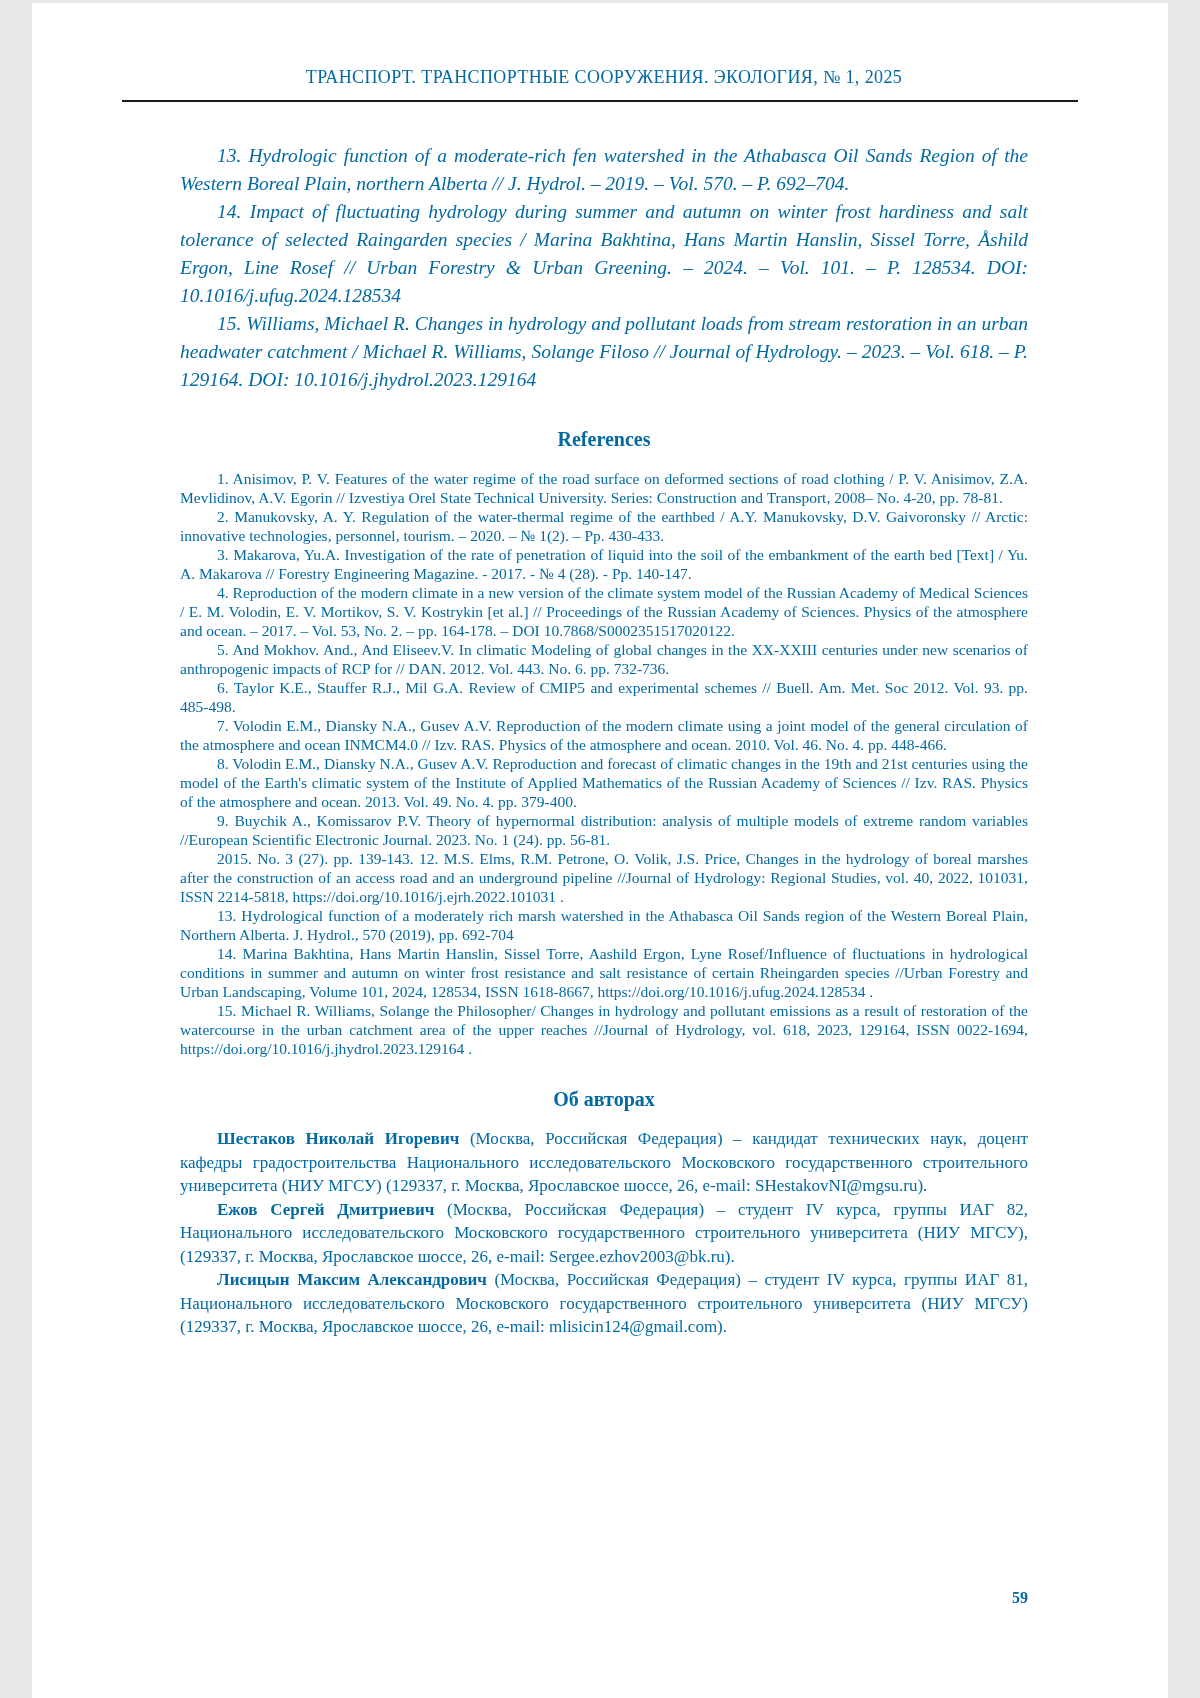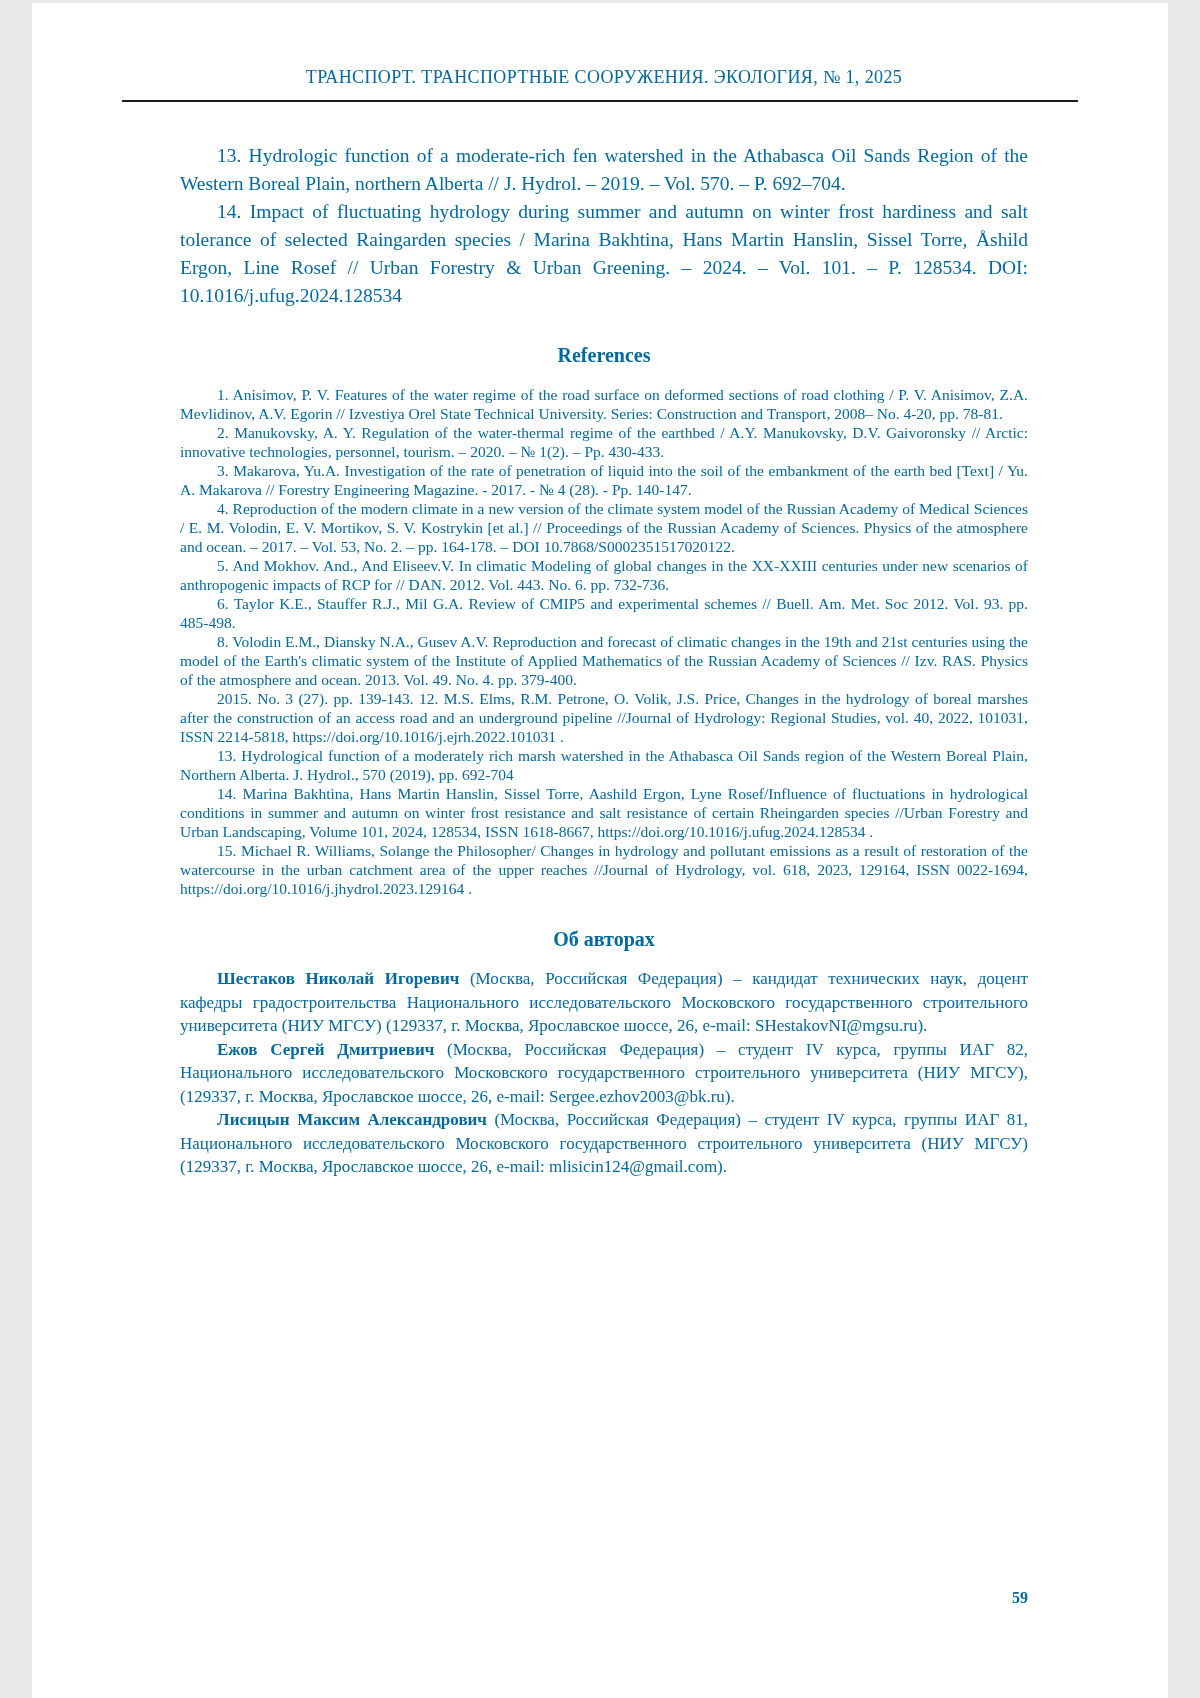--- a/index.html
+++ b/index.html
@@ -18,21 +18,21 @@
     text-align:center;
     font-size:18px;
     letter-spacing:.4px;
     white-space:nowrap;
   }
   .header-rule{
     border-bottom:2px solid #1a1a1a;
     margin:12px -50px 0 -58px;
     height:0;
   }
-  .top-section{margin-top:40px;}
+  .top-section{margin-top:40px;font-style:italic;}
   .top-section p{
     font-size:19.5px;
     line-height:28px;
     text-indent:37px;
     text-align:justify;
     margin:0;
   }
   .section-heading{
     font-size:20px;
     font-weight:bold;
@@ -69,32 +69,35 @@
 <div class="page">
 
   <header>
     <div class="journal-title">ТРАНСПОРТ. ТРАНСПОРТНЫЕ СООРУЖЕНИЯ. ЭКОЛОГИЯ, № 1, 2025</div>
     <div class="header-rule"></div>
   </header>
 
   <section class="top-section">
     <p>13. Hydrologic function of a moderate-rich fen watershed in the Athabasca Oil Sands Region of the Western Boreal Plain, northern Alberta // J. Hydrol. – 2019. – Vol. 570. – P. 692–704.</p>
     <p>14. Impact of fluctuating hydrology during summer and autumn on winter frost hardiness and salt tolerance of selected Raingarden species / Marina Bakhtina, Hans Martin Hanslin, Sissel Torre, Åshild Ergon, Line Rosef // Urban Forestry &amp; Urban Greening. – 2024. – Vol. 101. – P. 128534. DOI: 10.1016/j.ufug.2024.128534</p>
+    <p>15. Williams, Michael R. Changes in hydrology and pollutant loads from stream restoration in an urban headwater catchment / Michael R. Williams, Solange Filoso // Journal of Hydrology. – 2023. – Vol. 618. – P. 129164. DOI: 10.1016/j.jhydrol.2023.129164</p>
   </section>
 
   <h2 class="section-heading">References</h2>
 
   <section class="refs-section">
     <p>1. Anisimov, P. V. Features of the water regime of the road surface on deformed sections of road clothing / P. V. Anisimov, Z.A. Mevlidinov, A.V. Egorin // Izvestiya Orel State Technical University. Series: Construction and Transport, 2008– No. 4-20, pp. 78-81.</p>
     <p>2. Manukovsky, A. Y. Regulation of the water-thermal regime of the earthbed / A.Y. Manukovsky, D.V. Gaivoronsky // Arctic: innovative technologies, personnel, tourism. – 2020. – № 1(2). – Pp. 430-433.</p>
     <p>3. Makarova, Yu.A. Investigation of the rate of penetration of liquid into the soil of the embankment of the earth bed [Text] / Yu. A. Makarova // Forestry Engineering Magazine. - 2017. - № 4 (28). - Pp. 140-147.</p>
     <p>4. Reproduction of the modern climate in a new version of the climate system model of the Russian Academy of Medical Sciences / E. M. Volodin, E. V. Mortikov, S. V. Kostrykin [et al.] // Proceedings of the Russian Academy of Sciences. Physics of the atmosphere and ocean. – 2017. – Vol. 53, No. 2. – pp. 164-178. – DOI 10.7868/S0002351517020122.</p>
     <p>5. And Mokhov. And., And Eliseev.V. In climatic Modeling of global changes in the XX-XXIII centuries under new scenarios of anthropogenic impacts of RCP for // DAN. 2012. Vol. 443. No. 6. pp. 732-736.</p>
     <p>6. Taylor K.E., Stauffer R.J., Mil G.A. Review of CMIP5 and experimental schemes // Buell. Am. Met. Soc 2012. Vol. 93. pp. 485-498.</p>
+    <p>7. Volodin E.M., Diansky N.A., Gusev A.V. Reproduction of the modern climate using a joint model of the general circulation of the atmosphere and ocean INMCM4.0 // Izv. RAS. Physics of the atmosphere and ocean. 2010. Vol. 46. No. 4. pp. 448-466.</p>
     <p>8. Volodin E.M., Diansky N.A., Gusev A.V. Reproduction and forecast of climatic changes in the 19th and 21st centuries using the model of the Earth's climatic system of the Institute of Applied Mathematics of the Russian Academy of Sciences // Izv. RAS. Physics of the atmosphere and ocean. 2013. Vol. 49. No. 4. pp. 379-400.</p>
+    <p>9. Buychik A., Komissarov P.V. Theory of hypernormal distribution: analysis of multiple models of extreme random variables //European Scientific Electronic Journal. 2023. No. 1 (24). pp. 56-81.</p>
     <p>2015. No. 3 (27). pp. 139-143. 12. M.S. Elms, R.M. Petrone, O. Volik, J.S. Price, Changes in the hydrology of boreal marshes after the construction of an access road and an underground pipeline //Journal of Hydrology: Regional Studies, vol. 40, 2022, 101031, ISSN 2214-5818, https://doi.org/10.1016/j.ejrh.2022.101031 .</p>
     <p>13. Hydrological function of a moderately rich marsh watershed in the Athabasca Oil Sands region of the Western Boreal Plain, Northern Alberta. J. Hydrol., 570 (2019), pp. 692-704</p>
     <p>14. Marina Bakhtina, Hans Martin Hanslin, Sissel Torre, Aashild Ergon, Lyne Rosef/Influence of fluctuations in hydrological conditions in summer and autumn on winter frost resistance and salt resistance of certain Rheingarden species //Urban Forestry and Urban Landscaping, Volume 101, 2024, 128534, ISSN 1618-8667, https://doi.org/10.1016/j.ufug.2024.128534 .</p>
     <p>15. Michael R. Williams, Solange the Philosopher/ Changes in hydrology and pollutant emissions as a result of restoration of the watercourse in the urban catchment area of the upper reaches //Journal of Hydrology, vol. 618, 2023, 129164, ISSN 0022-1694, https://doi.org/10.1016/j.jhydrol.2023.129164 .</p>
   </section>
 
   <h2 class="section-heading authors-heading">Об авторах</h2>
 
   <section class="authors-section">
     <p><span class="author-name">Шестаков Николай Игоревич</span><span> (Москва, Российская Федерация) – кандидат технических наук, доцент кафедры градостроительства Национального исследовательского Московского государственного строительного университета (НИУ МГСУ) (129337, г. Москва, Ярославское шоссе, 26, e-mail: SHestakovNI@mgsu.ru).</span></p>

